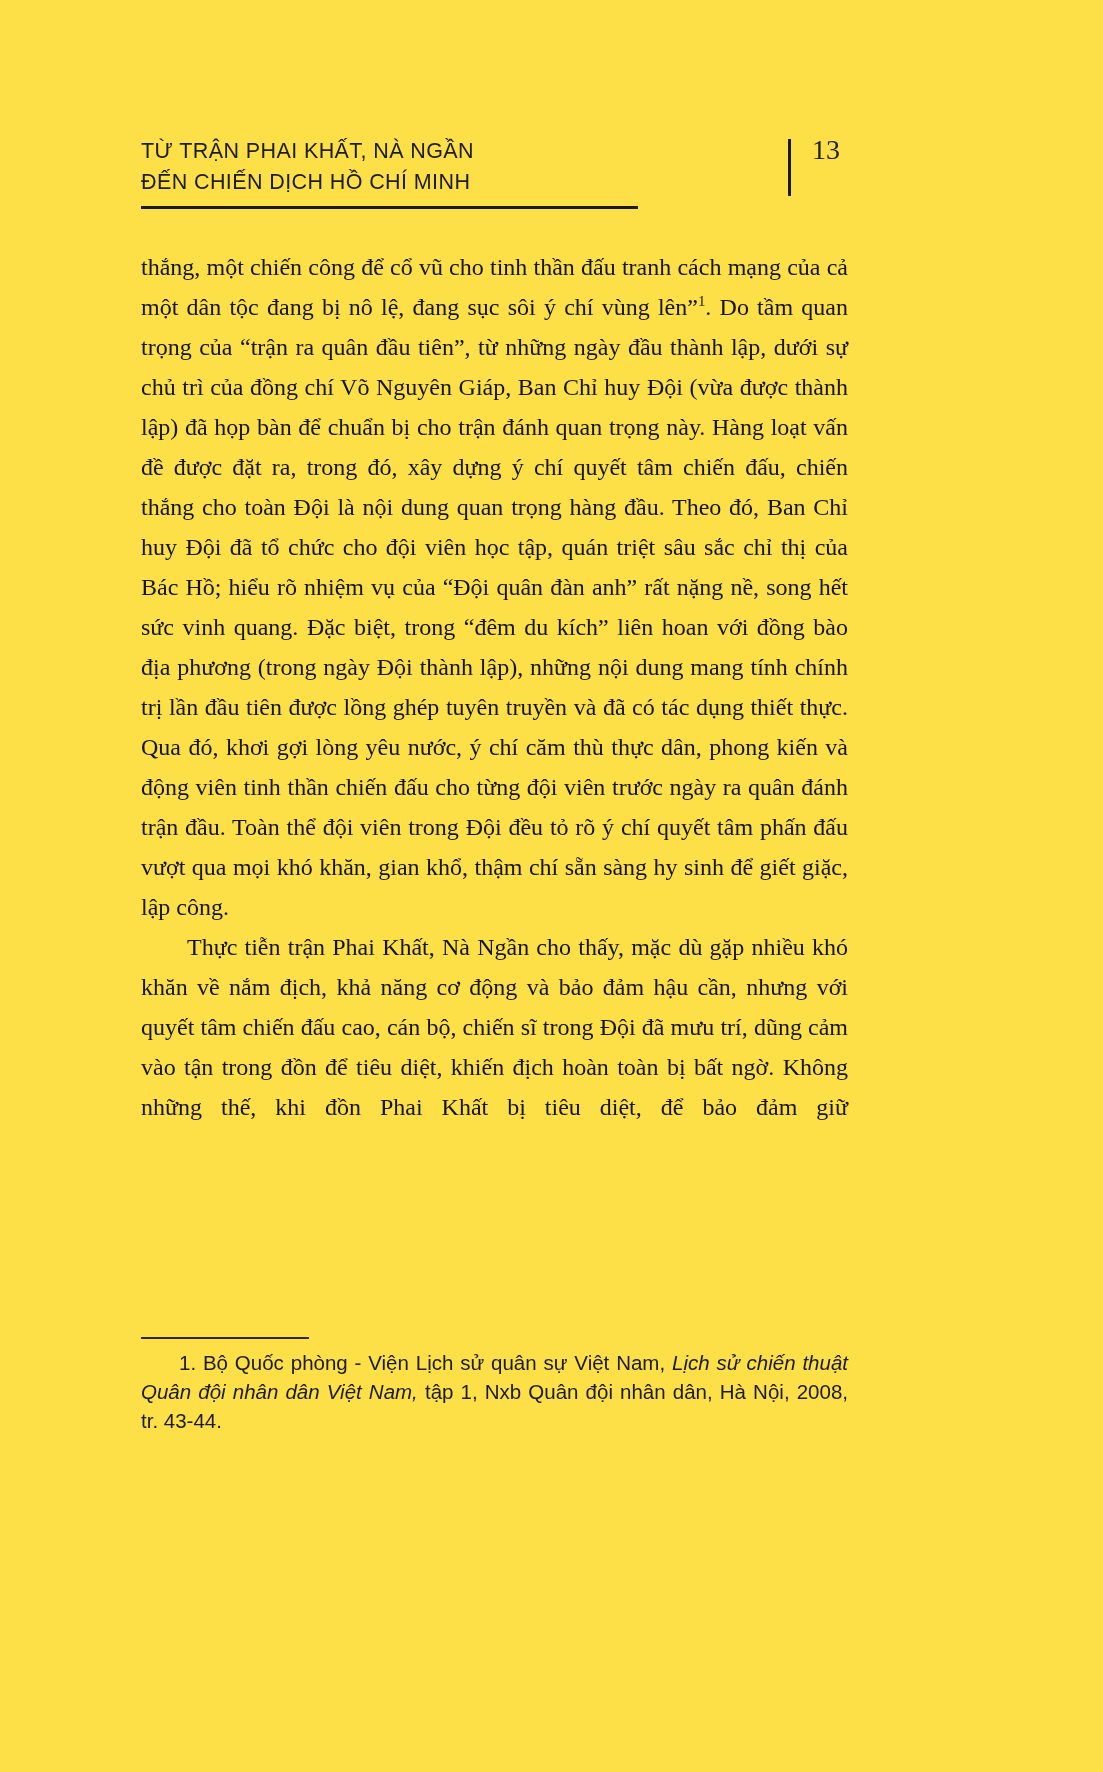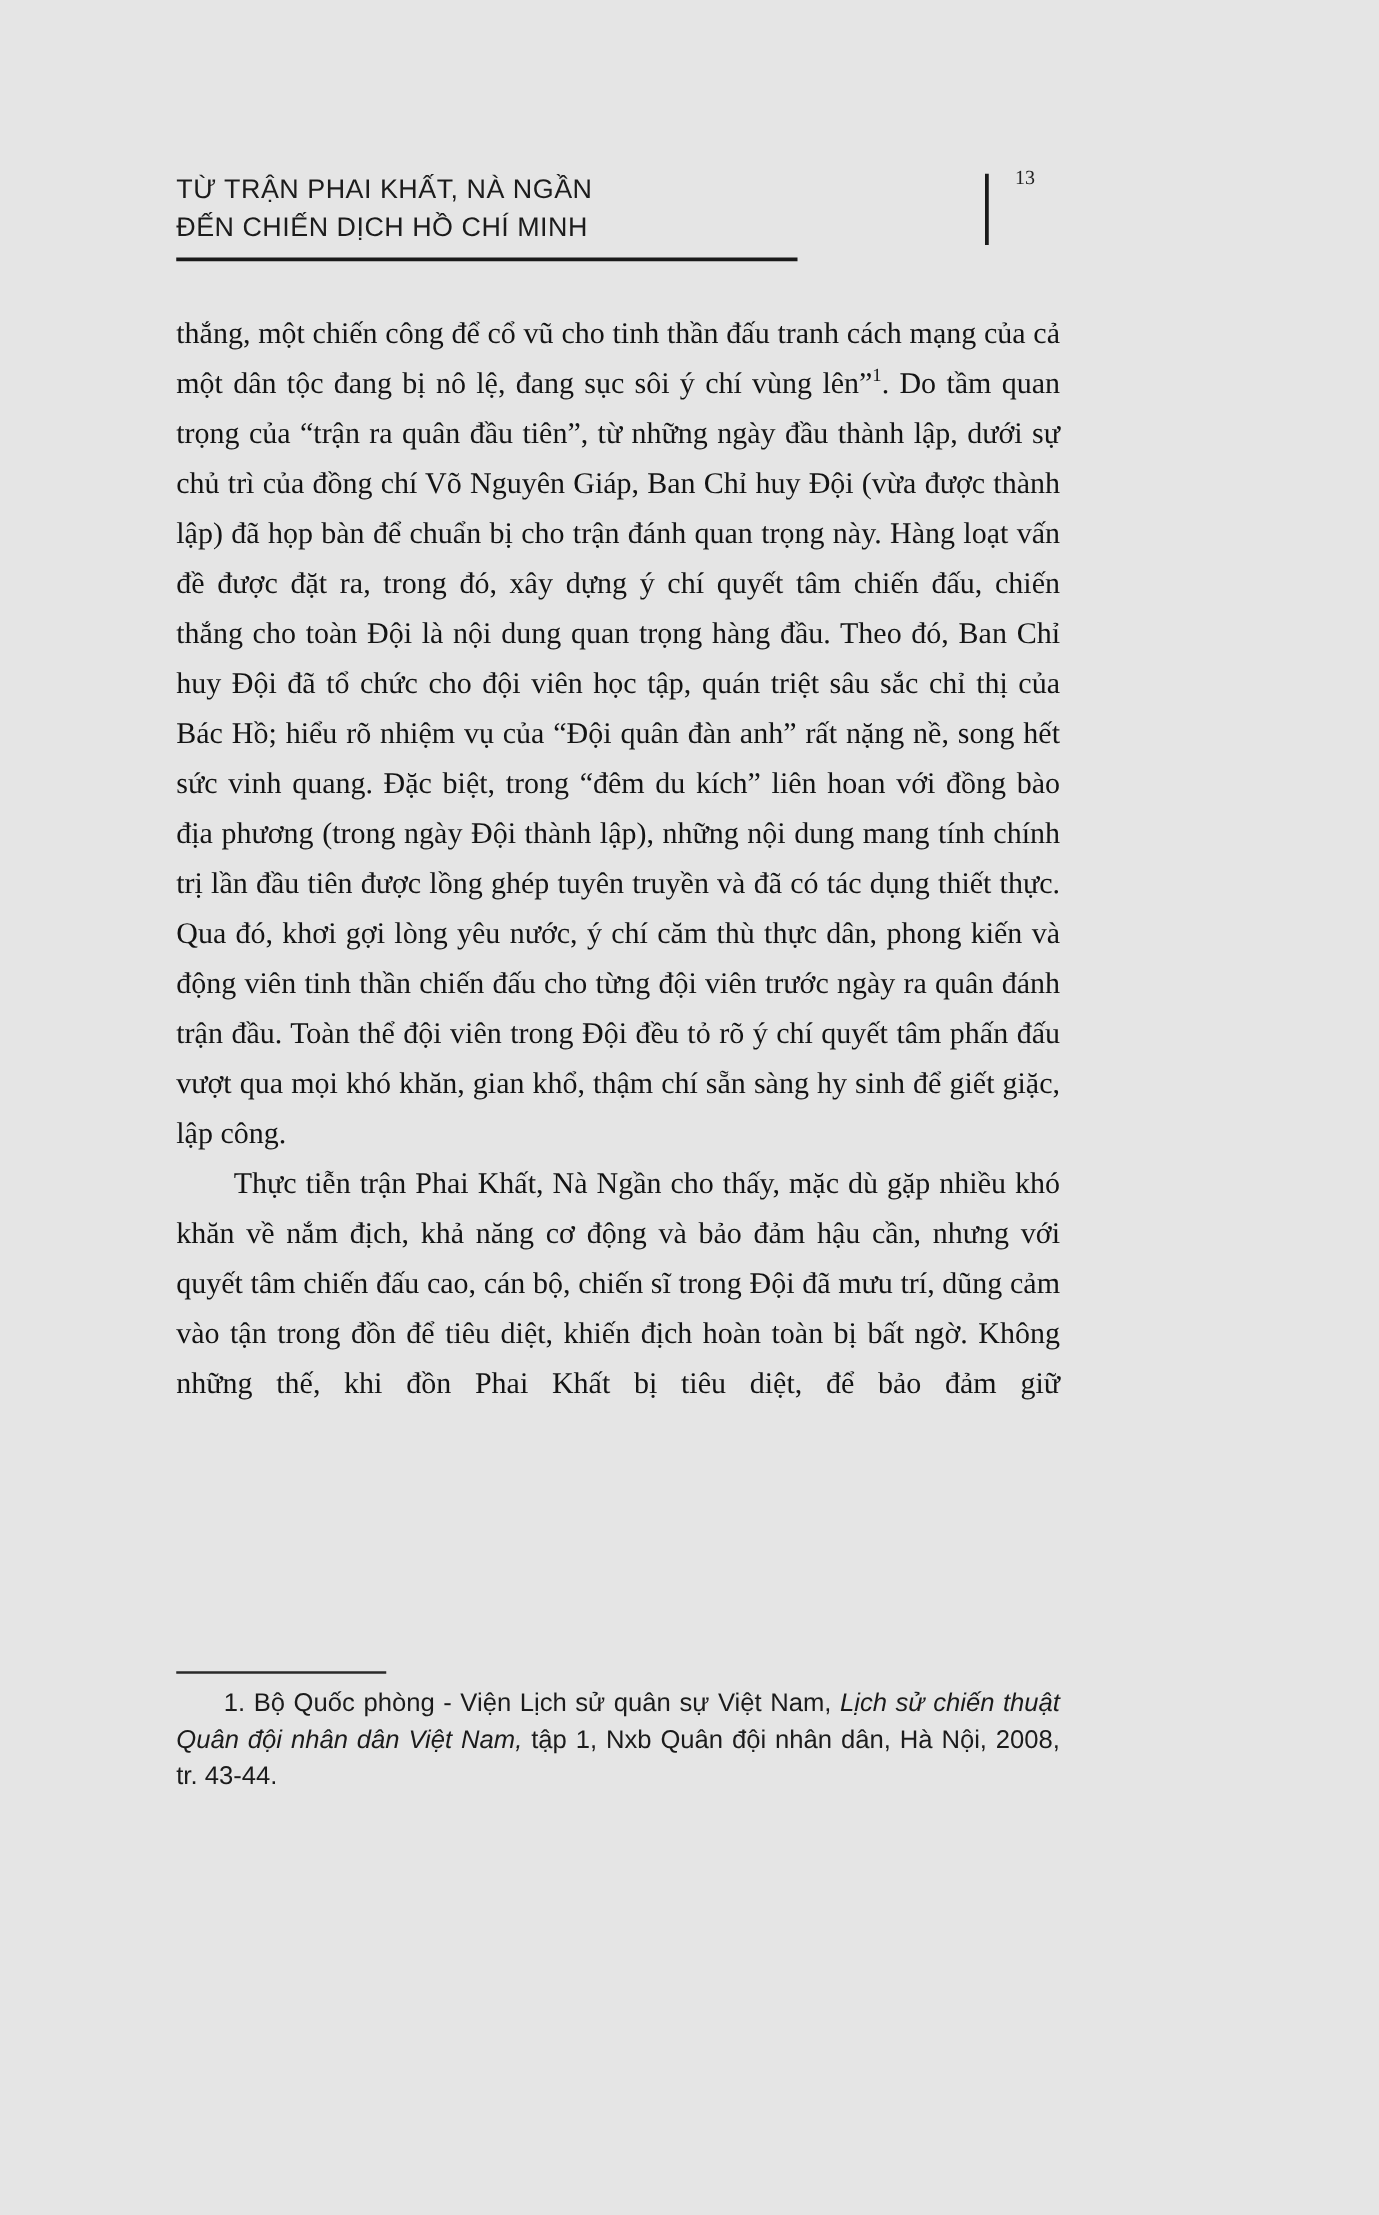--- a/index.html
+++ b/index.html
@@ -4,21 +4,21 @@
 <style>
   html, body {
     margin: 0;
     padding: 0;
     background: #ffffff;
   }
   .page {
     position: relative;
     width: 1103px;
     height: 1772px;
-    background: #e5e5e5;
+    background: #fde047;
     overflow: hidden;
     color: #151515;
   }
 
   
   .running-head-text {
     position: absolute;
     left: 141px;
     top: 136px;
     font-family: "Liberation Sans", "DejaVu Sans", sans-serif;
@@ -41,21 +41,21 @@
     top: 139px;
     width: 3px;
     height: 57px;
     background: #1a1a1a;
   }
   .page-number {
     position: absolute;
     left: 812px;
     top: 134px;
     font-family: "Liberation Serif", "DejaVu Serif", serif;
-    font-size: 16px;
+    font-size: 28px;
     color: #222222;
   }
 
   
   .body-text {
     position: absolute;
     left: 141px;
     top: 247px;
     width: 707px;
     font-family: "Liberation Serif", "DejaVu Serif", serif;

